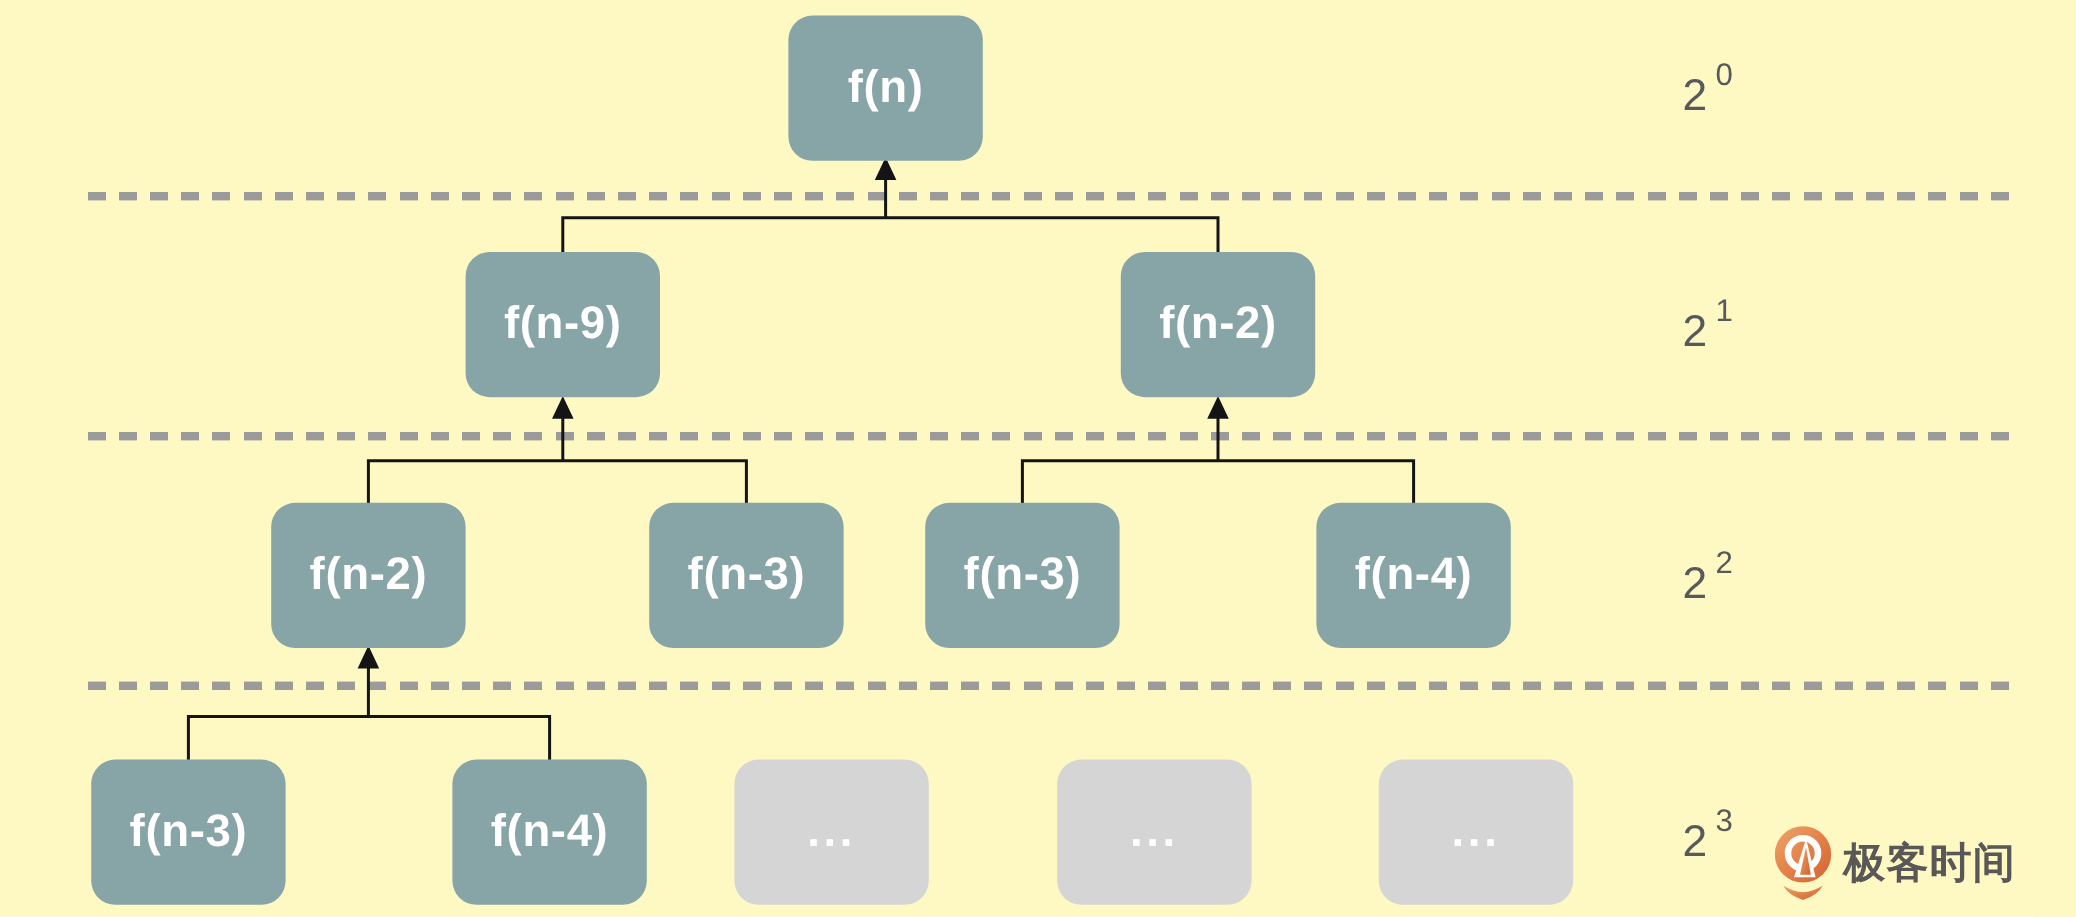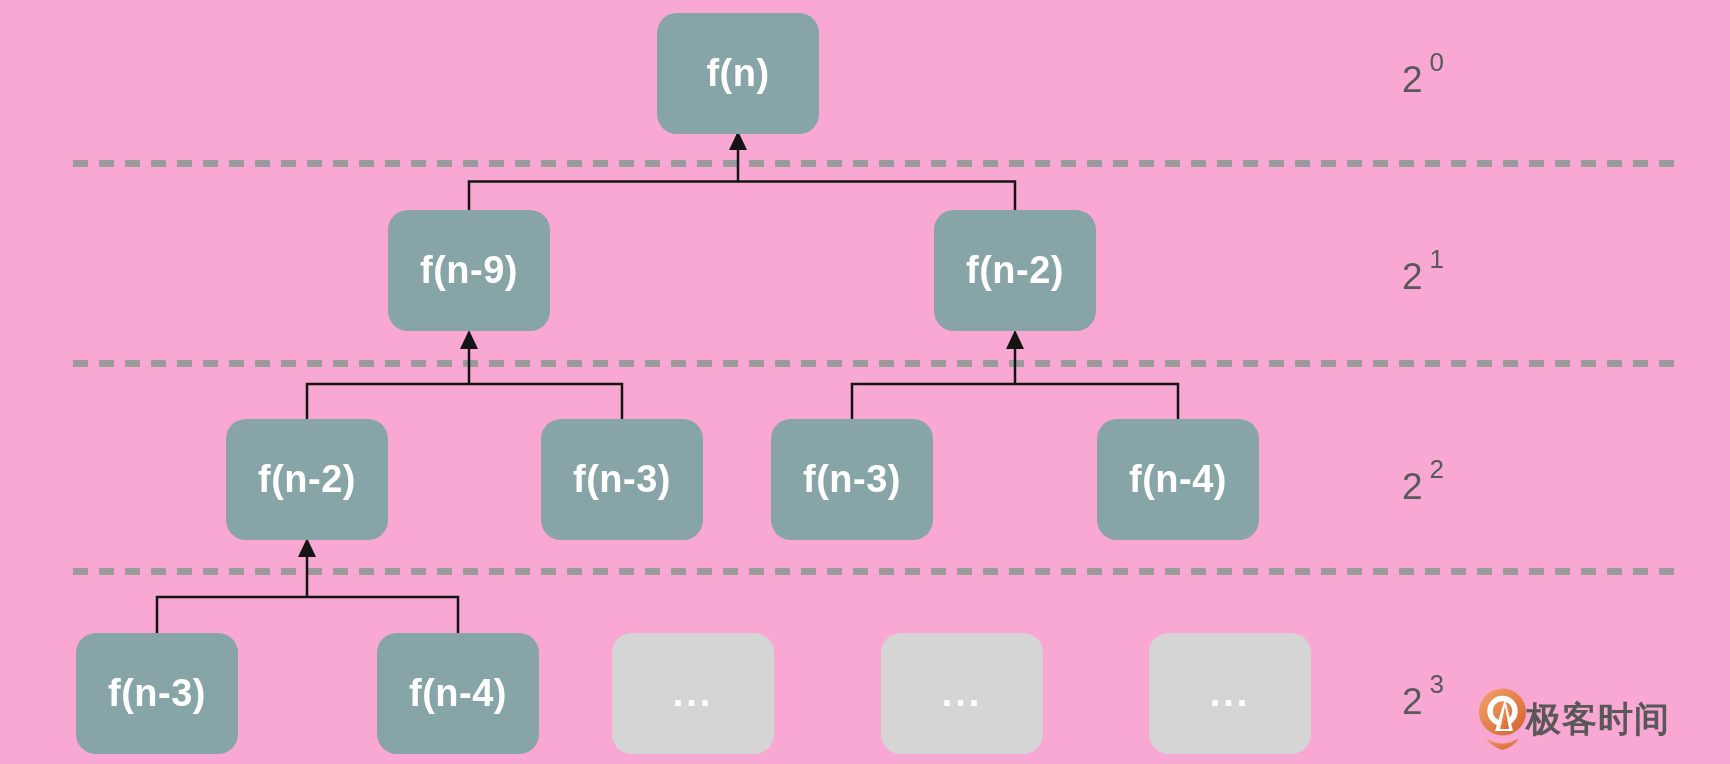--- a/index.html
+++ b/index.html
@@ -1,19 +1,19 @@
 <!DOCTYPE html>
 <html><head>
 <meta charset="utf-8">
 <style>
   html,body{margin:0;padding:0;}
   .canvas{
     position:relative;
     width:1730px;height:764px;
-    background:#f9a8d4;
+    background:#fef9c3;
     font-family:"Liberation Sans", sans-serif;
     overflow:hidden;
   }
   
   .dash-line{
     position:absolute;
     left:73px;width:1602px;height:7px;
     background:repeating-linear-gradient(to right,#9B9B9B 0 15px,transparent 15px 26px);
     z-index:1;
   }
@@ -43,21 +43,21 @@
   .lvl-base{font-size:37px;line-height:1;}
   .lvl-exp{font-size:26px;line-height:1;margin-left:7px;position:relative;top:-12px;}
   
   .brand{
     position:absolute;left:1479px;top:688px;
     display:flex;align-items:center;
     z-index:3;
   }
   .brand-text{
     font-size:35px;color:#595757;font-weight:bold;
-    letter-spacing:1px;
+    margin-left:10px;letter-spacing:1px;
   }
 </style>
 </head>
 <body>
 
 <div class="canvas">
 
   <div class="dash-line" style="top:160px"></div>
   <div class="dash-line" style="top:360px"></div>
   <div class="dash-line" style="top:568px"></div>

